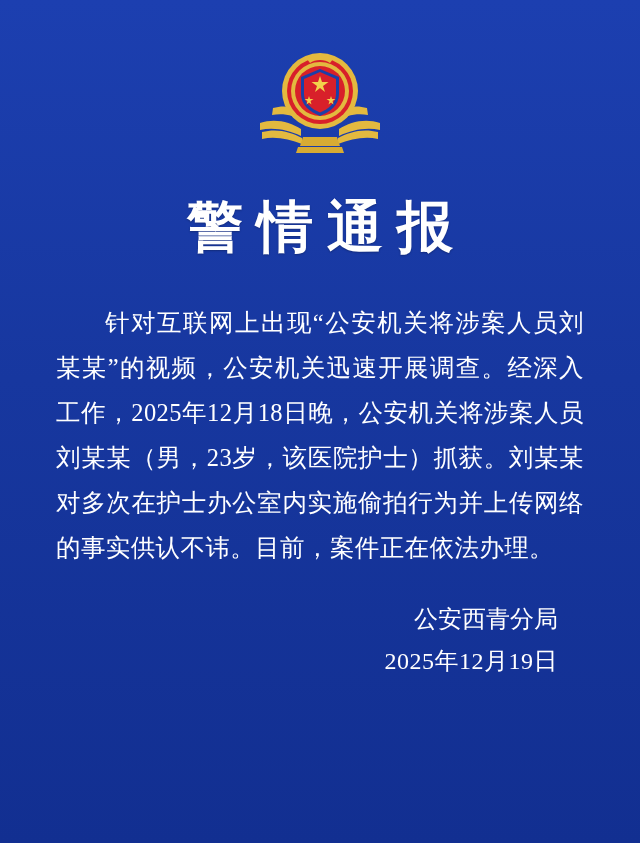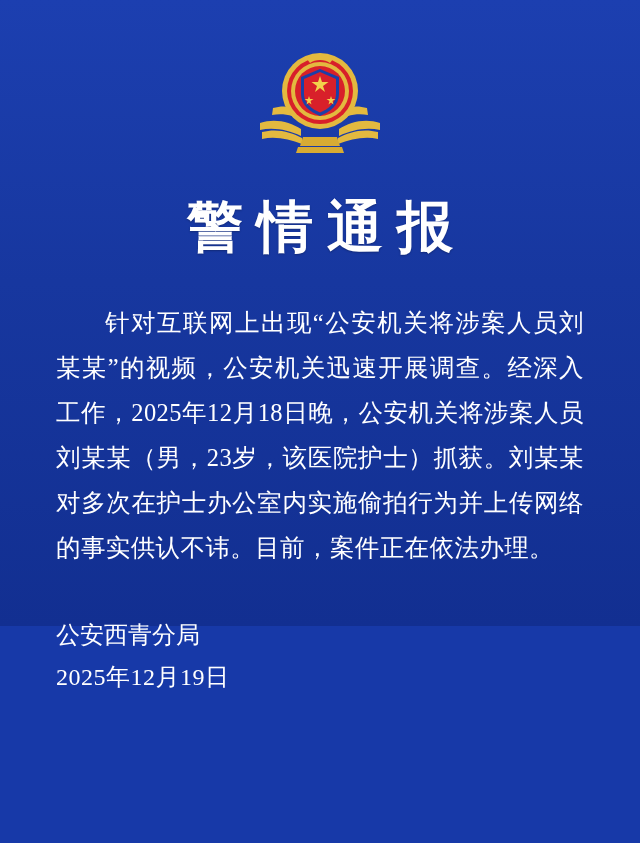--- a/index.html
+++ b/index.html
@@ -9,21 +9,21 @@
   body {
     width: 640px;
     height: 843px;
     background: #1739a8;
     font-family: "Liberation Serif", "DejaVu Serif", serif;
     overflow: hidden;
   }
   .poster {
     position: relative;
     width: 640px;
-    height: 626px;
+    height: 843px;
     background: linear-gradient(180deg, #1c3fb0 0%, #17379f 45%, #122f91 100%);
     box-sizing: border-box;
     padding: 0 56px;
   }
   
   .emblem-wrap {
     padding-top: 48px;
     display: flex;
     justify-content: center;
     align-items: flex-start;
@@ -53,23 +53,23 @@
     font-size: 24.5px;
     line-height: 45px;
     text-align: justify;
     text-justify: inter-ideograph;
     text-indent: 2em;
     letter-spacing: 0.4px;
     font-family: "Liberation Serif", "DejaVu Serif", serif;
   }
   
   .signature {
-    margin-top: 44px;
+    margin-top: 28px;
     color: #ffffff;
-    text-align: left;
+    text-align: right;
     font-size: 24px;
     line-height: 42px;
     font-family: "Liberation Serif", "DejaVu Serif", serif;
     padding-right: 26px;
   }
   .sig-line {
     display: block;
   }
   .sig-date {
     letter-spacing: 0.5px;

